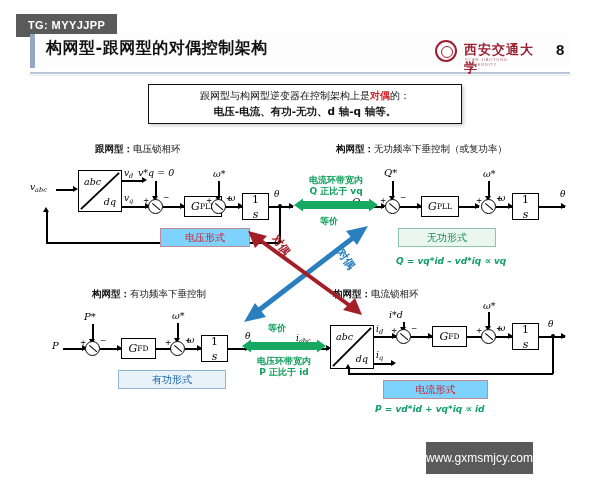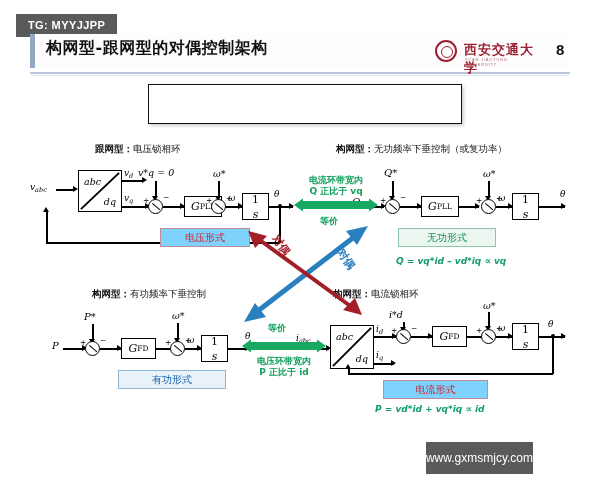--- a/index.html
+++ b/index.html
@@ -240,20 +240,24 @@
   <div class="title-underline2"></div>
 
   <div class="logo">
     <div class="logo-seal"></div>
   </div>
   <div class="logo-name">西安交通大学</div>
   <div class="logo-sub">XI'AN JIAOTONG UNIVERSITY</div>
   <div class="page-num">8</div>
 
   <div class="intro-box">
+    <div class="intro-l1">
+      <span>跟网型与构网型逆变器在控制架构上是</span><span class="hl">对偶</span><span>的：</span>
+    </div>
+    <div class="intro-l2">电压-电流、有功-无功、d 轴-q 轴等。</div>
   </div>
 
   <div class="cap" style="left:95px;top:143px;">
     <b>跟网型：</b><span>电压锁相环</span>
   </div>
 
   <div class="mth" style="left:30px;top:182px;">
     <span>v</span><span class="sb">abc</span>
   </div>
   <div class="ln lnh" style="left:56px;top:189px;width:17px;"></div>

